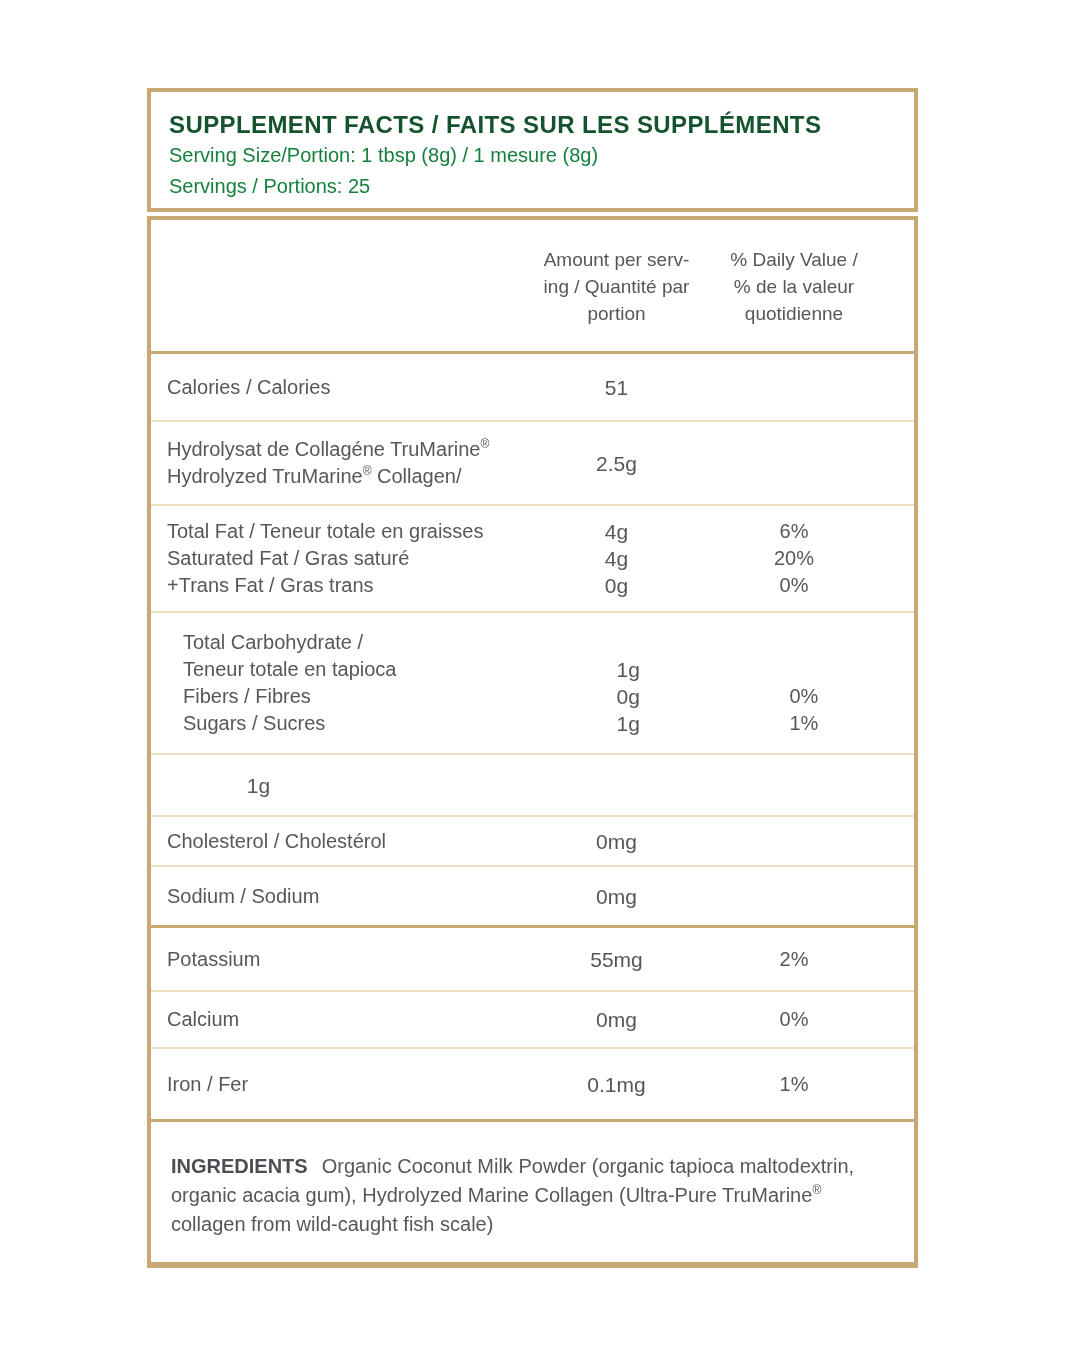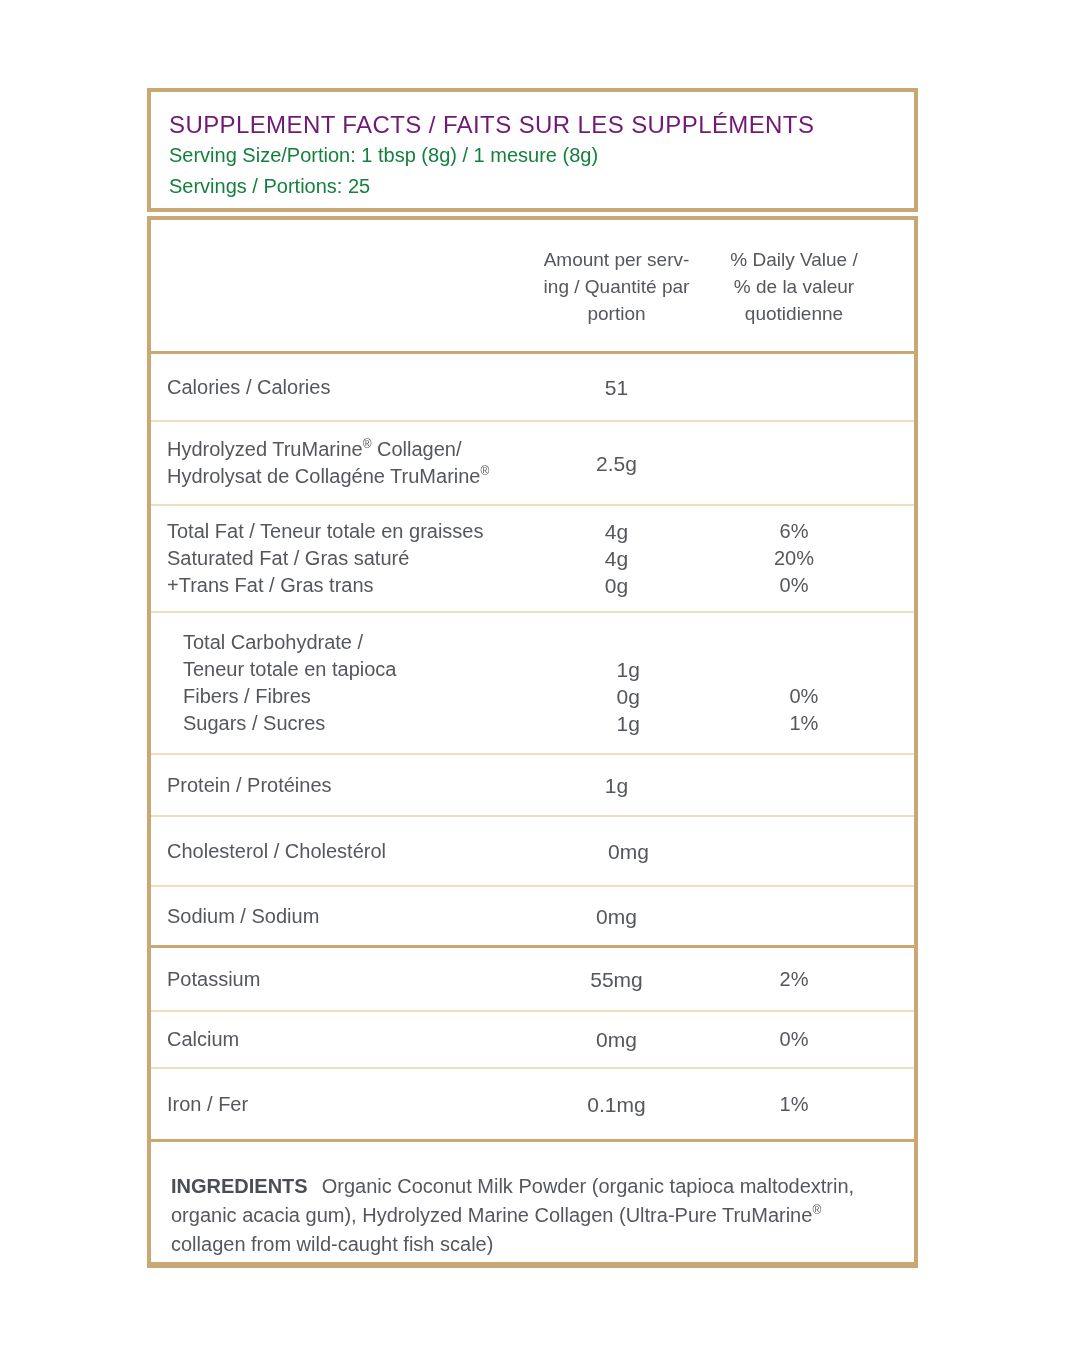--- a/index.html
+++ b/index.html
@@ -13,43 +13,43 @@
 
   .panel {
     position: absolute; left: 147px; width: 771px;
     border: 4px solid #C9A873; background: #ffffff;
   }
   .header-box { top: 88px; height: 124px; padding: 10px 18px 0 18px; }
   .main-box  { top: 216px; height: 1052px; border-bottom-width: 6px; overflow: hidden; display: flex; flex-direction: column; }
 
   .title {
     margin-top: 8px;
-    font-size: 24px; font-weight: 400; letter-spacing: 0.4px;
-    color: #701a75; line-height: 30px;
+    font-size: 24px; font-weight: 700; letter-spacing: 0.4px;
+    color: #14532d; line-height: 30px;
   }
   .hdr-line { font-size: 20px; line-height: 31px; color: #15803d; }
   .hdr-line:first-of-type { margin-top: 5px; }
 
   .flexrow { display: flex; align-items: center; }
   .c-label  { width: 358px; padding-left: 16px; font-size: 20px; line-height: 27px; }
   .c-amount { width: 215px; text-align: center; font-size: 21px; line-height: 27px; white-space: nowrap; }
   .c-dv     { width: 190px; margin-left: -25px; text-align: center; font-size: 20px; line-height: 27px; white-space: nowrap; }
 
   .col-headers { display: flex; padding: 26px 8px 24px 0; align-items: center; }
   .col-headers .c-amount, .col-headers .c-dv { font-size: 19px; line-height: 27px; }
 
   .hr-med   { height: 3px; background: #C9A873; flex: none; }
   .hr-light { height: 2px; background: #EDDFC0; flex: none; margin: 0; }
 
   .row-calories    { height: 66px; }
   .row-collagen    { height: 82px; }
   .group-fat       { padding: 12px 0; }
   .group-carb      { padding: 16px 16px; }
   .row-protein     { height: 60px; }
-  .row-cholesterol { height: 68px; gap: 12px; }
+  .row-cholesterol { height: 48px; }
   .row-sodium      { height: 58px; }
   .row-potassium   { height: 62px; }
   .row-calcium     { height: 55px; }
   .row-iron        { height: 70px; }
 
   sup { font-size: 12px; vertical-align: super; line-height: 0; }
 
   .ingredients {
     padding: 30px 30px 0 20px;
     font-size: 20px; line-height: 29px; color: #54575C;
@@ -88,22 +88,22 @@
     <div class="flexrow row-calories">
       <div class="c-label">Calories / Calories</div>
       <div class="c-amount">51</div>
       <div class="c-dv"></div>
     </div>
 
     <div class="hr-light"></div>
 
     <div class="flexrow row-collagen">
       <div class="c-label">
+        <div><span>Hydrolysat de Collagéne TruMarine</span><sup>®</sup></div>
         <div><span>Hydrolyzed TruMarine</span><sup>®</sup><span> Collagen/</span></div>
-        <div><span>Hydrolysat de Collagéne TruMarine</span><sup>®</sup></div>
       </div>
       <div class="c-amount">2.5g</div>
       <div class="c-dv"></div>
     </div>
 
     <div class="hr-light"></div>
 
     <div class="group-fat">
       <div class="flexrow">
         <div class="c-label">Total Fat / Teneur totale en graisses</div>
@@ -143,21 +143,20 @@
       <div class="flexrow">
         <div class="c-label">Sugars / Sucres</div>
         <div class="c-amount">1g</div>
         <div class="c-dv">1%</div>
       </div>
     </div>
 
     <div class="hr-light"></div>
 
     <div class="flexrow row-protein">
-      <div class="c-label">Protein / Protéines</div>
       <div class="c-amount">1g</div>
       <div class="c-dv"></div>
     </div>
 
     <div class="hr-light"></div>
 
     <div class="flexrow row-cholesterol">
       <div class="c-label">Cholesterol / Cholestérol</div>
       <div class="c-amount">0mg</div>
       <div class="c-dv"></div>

